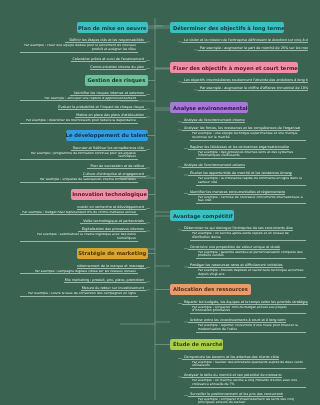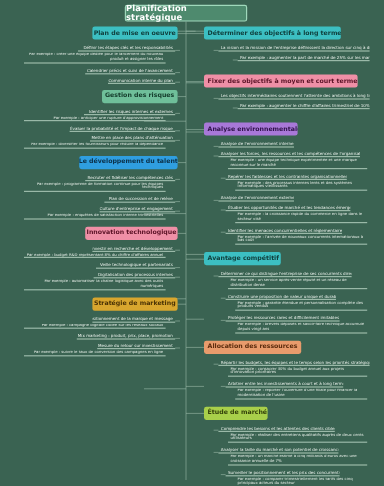--- a/index.html
+++ b/index.html
@@ -107,21 +107,20 @@
         <path d="M146 208.5 L150 208.5"></path>
         <path d="M146 223 L150 223"></path>
         <path d="M146 231 L150 231"></path>
         <path d="M155 253.5 L148 253.5"></path>
         <path d="M146 267.5 L150 267.5"></path>
         <path d="M146 282 L150 282"></path>
         <path d="M146 290 L150 290"></path>
       </g>
     </svg>
 
-  <div class="node root">Planification stratégique</div>
 
   <div id="left-col"></div>
 
   <div id="right-col"></div>
 <div class="node main right" style="left: 170px; top: 22px; width: 113.75px; background: rgb(60, 191, 194); color: rgb(16, 64, 62);">Déterminer des objectifs à long terme</div>
     <div class="node sub" style="left: 182px; top: 36px; width: 126px;">La vision et la mission de l'entreprise définissent la direction sur cinq à dix ans</div>
     <div class="node sub" style="left: 198px; top: 44px; width: 110px;">Par exemple : augmenter la part de marché de 25% sur les marchés émergents d'ici cinq ans</div>
     <div class="node main right" style="left: 170px; top: 62px; width: 127.5px; background: rgb(239, 143, 166); color: rgb(90, 18, 38);">Fixer des objectifs à moyen et court terme</div>
     <div class="node sub" style="left: 182px; top: 76px; width: 126px;">Les objectifs intermédiaires soutiennent l'atteinte des ambitions à long terme</div>
     <div class="node sub" style="left: 198px; top: 84px; width: 110px;">Par exemple : augmenter le chiffre d'affaires trimestriel de 10% grâce à une nouvelle gamme de produits</div>

